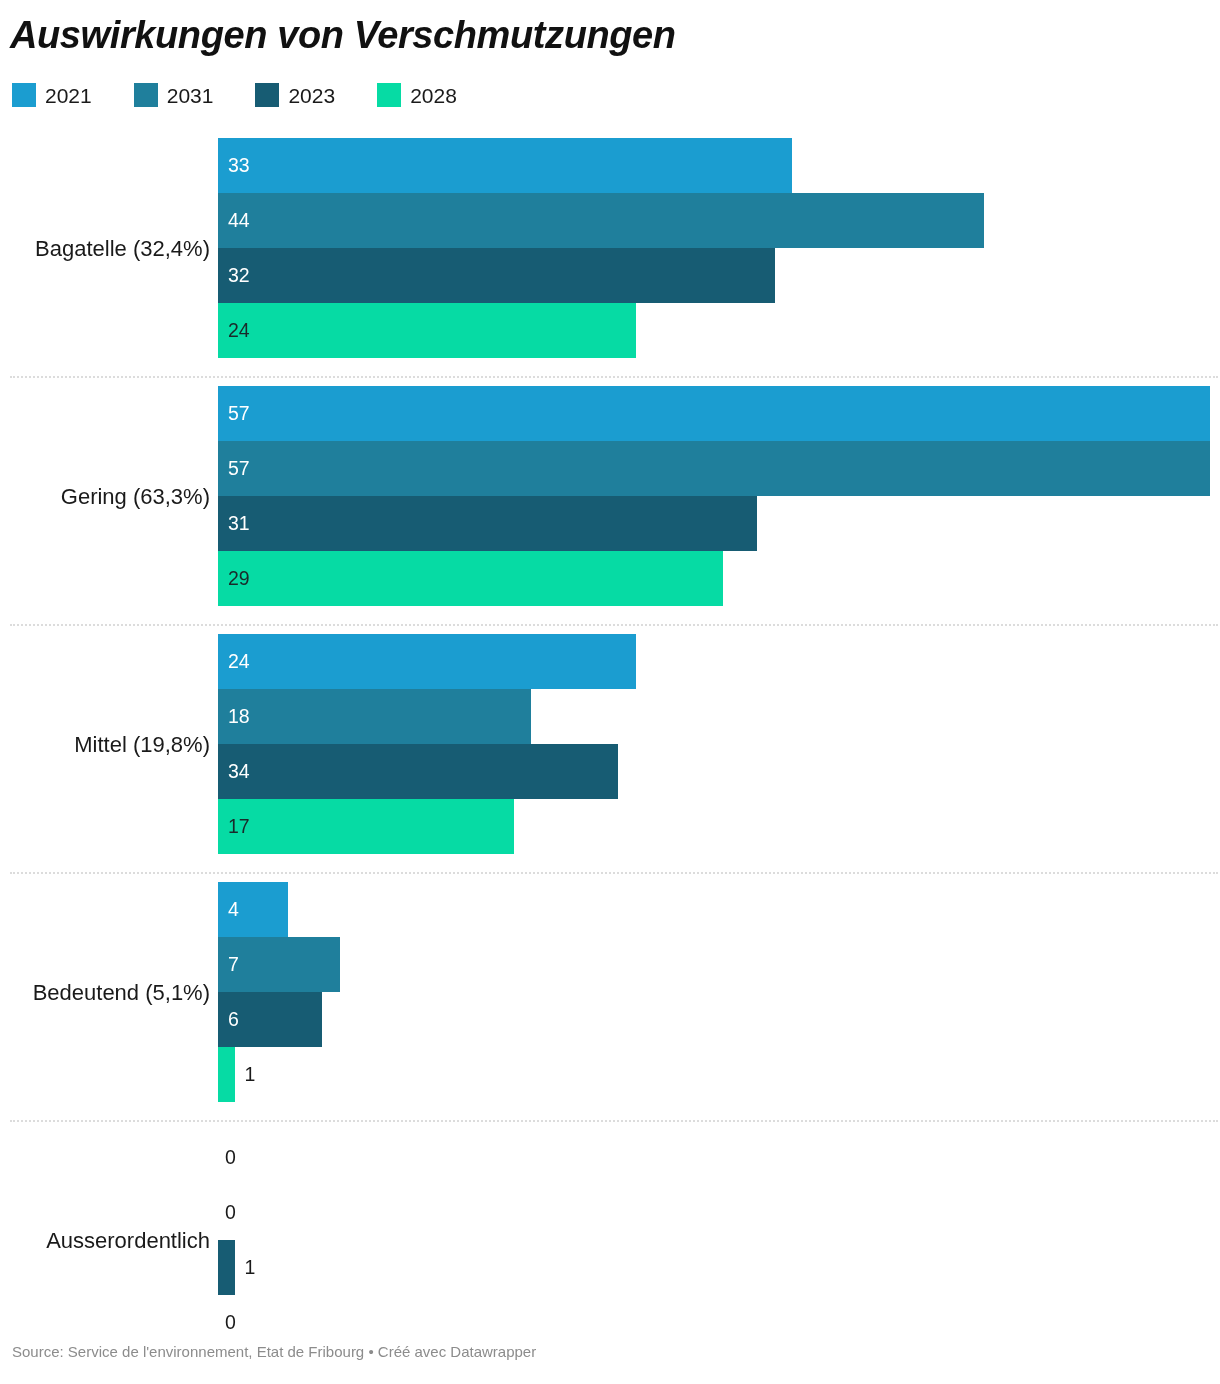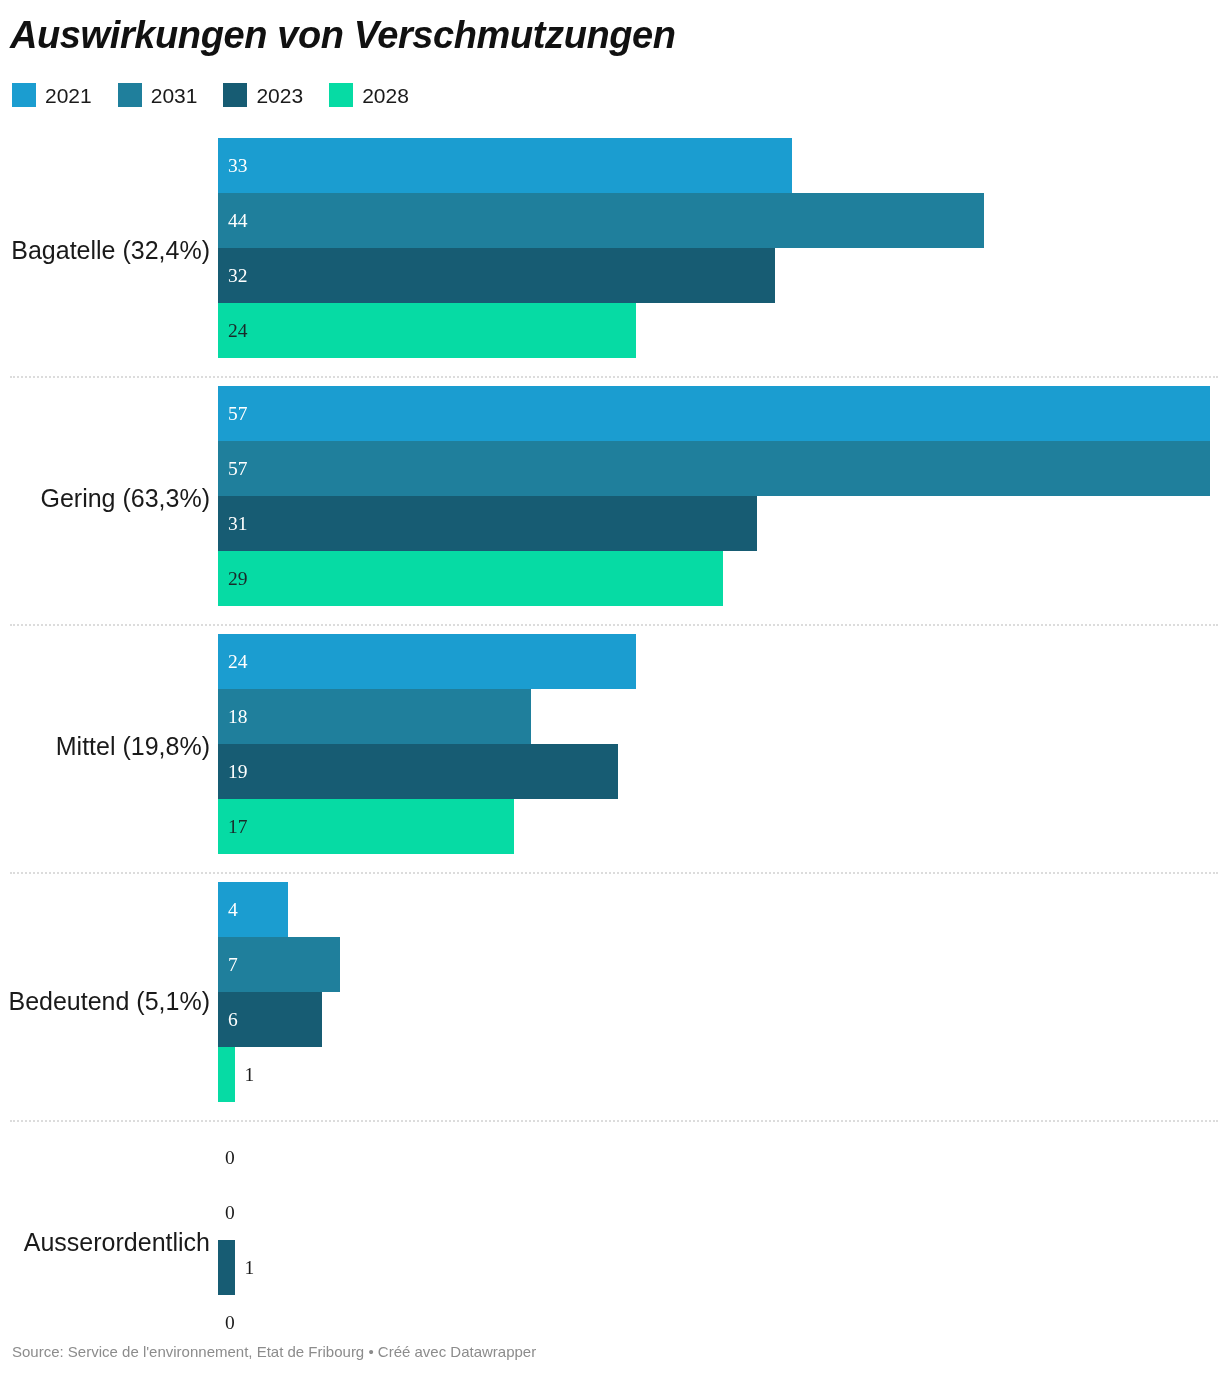--- a/index.html
+++ b/index.html
@@ -29,21 +29,21 @@
     color: #111111;
     white-space: nowrap;
   }
 
   #legend {
     position: absolute;
     left: 12px;
     top: 82px;
     display: flex;
     align-items: center;
-    gap: 0px;
+    gap: 16px;
     height: 26px;
   }
   .legend-item {
     display: flex;
     align-items: center;
     margin-right: 26px;
   }
   .legend-swatch {
     width: 24px;
     height: 24px;
@@ -75,21 +75,21 @@
     right: 2px;
     top: 0;
     height: 1px;
     border-top: 2px dotted #dcdcdc;
   }
   .cat-label {
     position: absolute;
     left: 0;
     width: 210px;
     text-align: right;
-    font-size: 25px;
+    font-size: 22px;
     color: #1a1a1a;
     white-space: nowrap;
   }
   .bars {
     position: absolute;
     left: 218px;
     top: 0;
   }
   .bar-row {
     position: relative;
@@ -101,21 +101,20 @@
     top: 0;
     height: 55px;
   }
   .bar-value {
     position: absolute;
     top: 50%;
     transform: translateY(-50%);
     font-size: 19.5px;
     line-height: 1;
     white-space: nowrap;
-    font-family: Liberation Serif, serif;
   }
   .bar-value.inside { left: 10px; color: #ffffff; }
   .bar-value.inside-dark { left: 10px; color: #1a2a2a; }
   .bar-value.outside { color: #1a1a1a; }
 
   
   #footer-sep {
     position: absolute;
     left: 10px;
     right: 2px;
@@ -209,31 +208,31 @@
           <div class="bar-row">
             <div class="bar" style="width: 417.6px; background: rgb(27, 157, 208);"></div>
             <div class="bar-value inside">24</div>
           </div>
           <div class="bar-row">
             <div class="bar" style="width: 313.2px; background: rgb(31, 127, 156);"></div>
             <div class="bar-value inside">18</div>
           </div>
           <div class="bar-row">
             <div class="bar" style="width: 400.2px; background: rgb(23, 92, 115);"></div>
-            <div class="bar-value inside">19</div>
+            <div class="bar-value inside">34</div>
           </div>
           <div class="bar-row">
             <div class="bar" style="width: 295.8px; background: rgb(6, 219, 164);"></div>
             <div class="bar-value inside-dark">17</div>
           </div>
         </div>
       </div>
       <div class="group" style="height: 248px; position: absolute; top: 744px; left: 0px;">
         <div class="group-sep"></div>
-        <div class="cat-label" style="top: 115px;">Bedeutend (5,1%)</div>
+        <div class="cat-label" style="top: 108px;">Bedeutend (5,1%)</div>
         <div class="bars" style="top: 10px;">
           <div class="bar-row">
             <div class="bar" style="width: 69.6px; background: rgb(27, 157, 208);"></div>
             <div class="bar-value inside">4</div>
           </div>
           <div class="bar-row">
             <div class="bar" style="width: 121.8px; background: rgb(31, 127, 156);"></div>
             <div class="bar-value inside">7</div>
           </div>
           <div class="bar-row">

